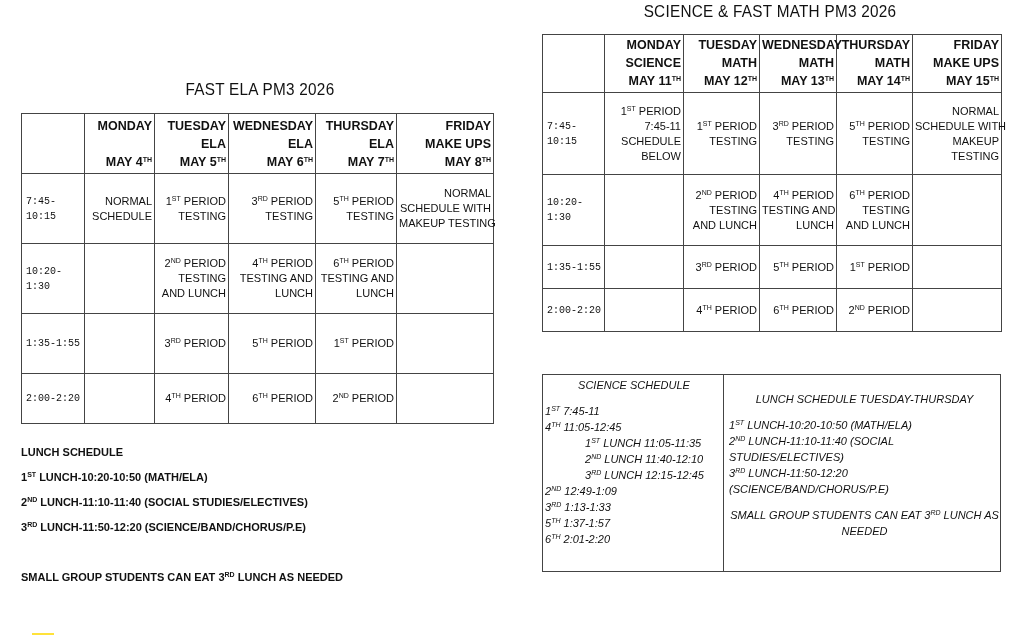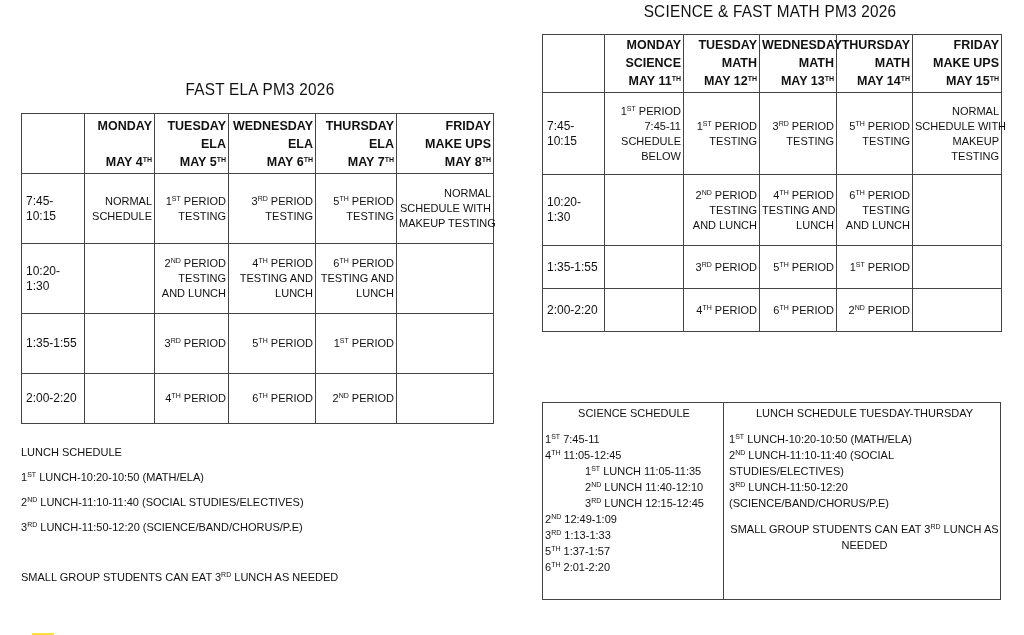--- a/index.html
+++ b/index.html
@@ -3,29 +3,29 @@
 <meta charset="utf-8">
 <style>
   html, body { margin: 0; padding: 0; background: #ffffff; }
   body { width: 1024px; height: 635px; position: relative; overflow: hidden;
          font-family: "Liberation Sans", sans-serif; color: #111; text-transform: uppercase; }
   .title { position: absolute; font-size: 17px; font-weight: normal; letter-spacing: 0.3px; text-align: center; transform: scaleX(0.9); }
   table.sched { position: absolute; border-collapse: collapse; table-layout: fixed; }
   table.sched td, table.sched th { border: 1.5px solid #444; padding: 0 2px; text-align: right; vertical-align: middle;
      font-size: 11px; line-height: 15px; }
   table.sched th { font-weight: bold; font-size: 12.5px; line-height: 18px; vertical-align: bottom; padding-bottom: 2px; }
-  table.sched td.time { text-align: left; padding-left: 4px; font-size: 12px; }
+  table.sched td.time { text-align: left; padding-left: 4px; font-size: 10px; font-family: Liberation Mono, monospace; }
   sup { font-size: 7px; line-height: 0; vertical-align: 4px; }
   .ln { display: block; white-space: nowrap; }
   .lunch-left { position: absolute; left: 21px; top: 446px; font-size: 11px; }
-  .lunch-left .line { height: 25px; white-space: nowrap; }
-  .box { position: absolute; left: 542px; top: 402px; width: 457px; height: 196px; border: 1.5px solid #444; display: flex; }
+  .lunch-left .line { height: 25px; white-space: nowrap; font-weight: bold; }
+  .box { position: absolute; left: 542px; top: 374px; width: 457px; height: 196px; border: 1.5px solid #444; display: flex; font-style: italic; }
   .box .col { height: 100%; box-sizing: border-box; font-size: 11px; line-height: 16px; }
   .box .sci { width: 181px; border-right: 1.5px solid #444; padding: 2px 0 0 2px; }
-  .box .lun { flex: 1; padding: 2px 0 0 5px; }
+  .box .lun { flex: 1; padding: 2px 0 0 5px; margin-top: 14px; }
   .box .hdr { text-align: center; margin-bottom: 10px; }
   .indent { padding-left: 40px; }
   .yellow { position: absolute; left: 32px; top: 633px; width: 22px; height: 2px; background: #ffe23a; }
 </style>
 </head>
 <body>
 
 <div class="title" style="left:100px; top:80px; width:320px;">FAST ELA PM3 2026</div>
 <table class="sched" id="ela-table" style="left:21px; top:113px; width:472px;">
   <colgroup>

